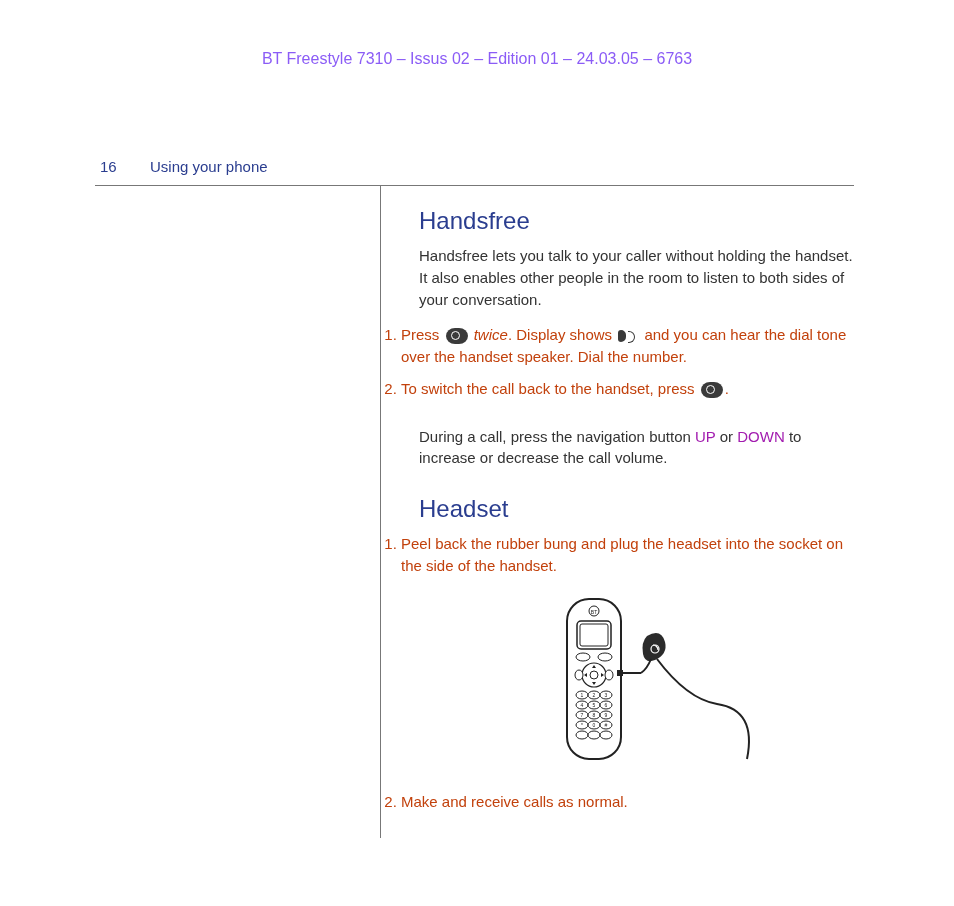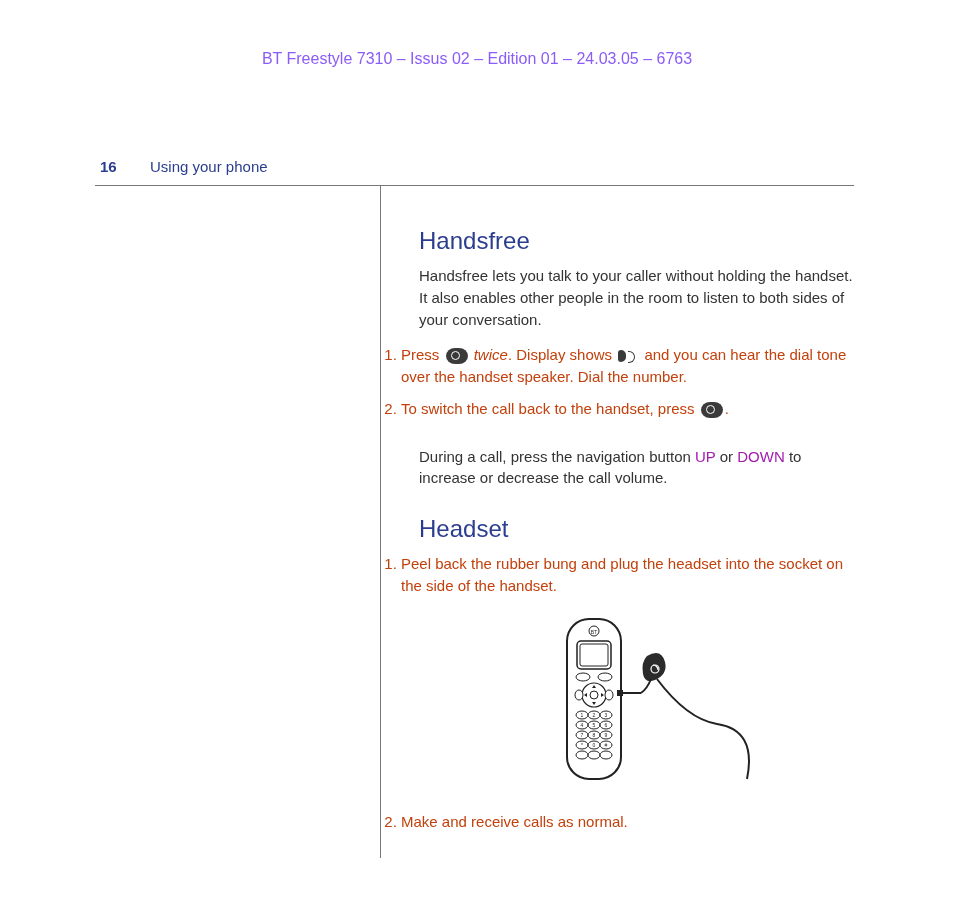--- a/index.html
+++ b/index.html
@@ -24,21 +24,20 @@
   }
   .page-section-header {
     display: flex;
     align-items: baseline;
     font-size: 15px;
     margin-bottom: 10px;
   }
   .page-number {
     color: #2a3d8f;
     width: 50px;
-    font-weight: bold;
   }
   .section-title {
     color: #2a3d8f;
     margin-top: 20px;
   }
   .rule-row {
     position: relative;
     height: 0;
     margin-left: -5px;
   }
@@ -51,21 +50,20 @@
   }
   .left-col {
     width: 280px;
     flex: 0 0 280px;
     border-right: 1px solid #777;
     min-height: 650px;
   }
   .right-col {
     flex: 1;
     padding: 22px 0 0 38px;
-    margin-top: 20px;
   }
   h2.topic {
     color: #2a3d8f;
     font-weight: 400;
     font-size: 24px;
     margin: 0 0 10px 0;
   }
   .topic-block { margin-bottom: 26px; }
   p.body {
     font-size: 15px;

